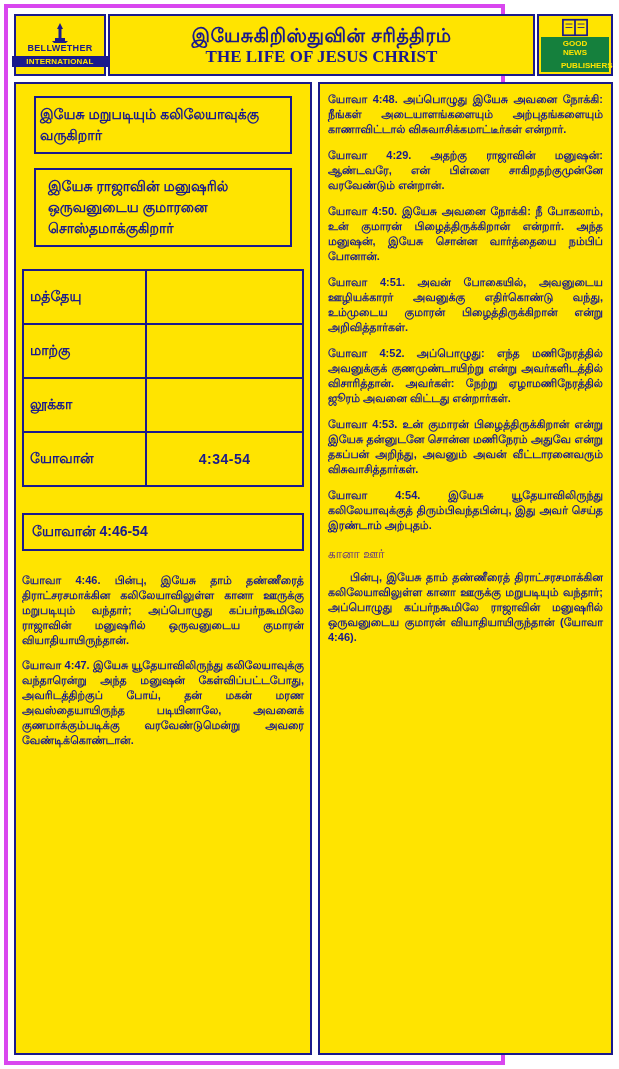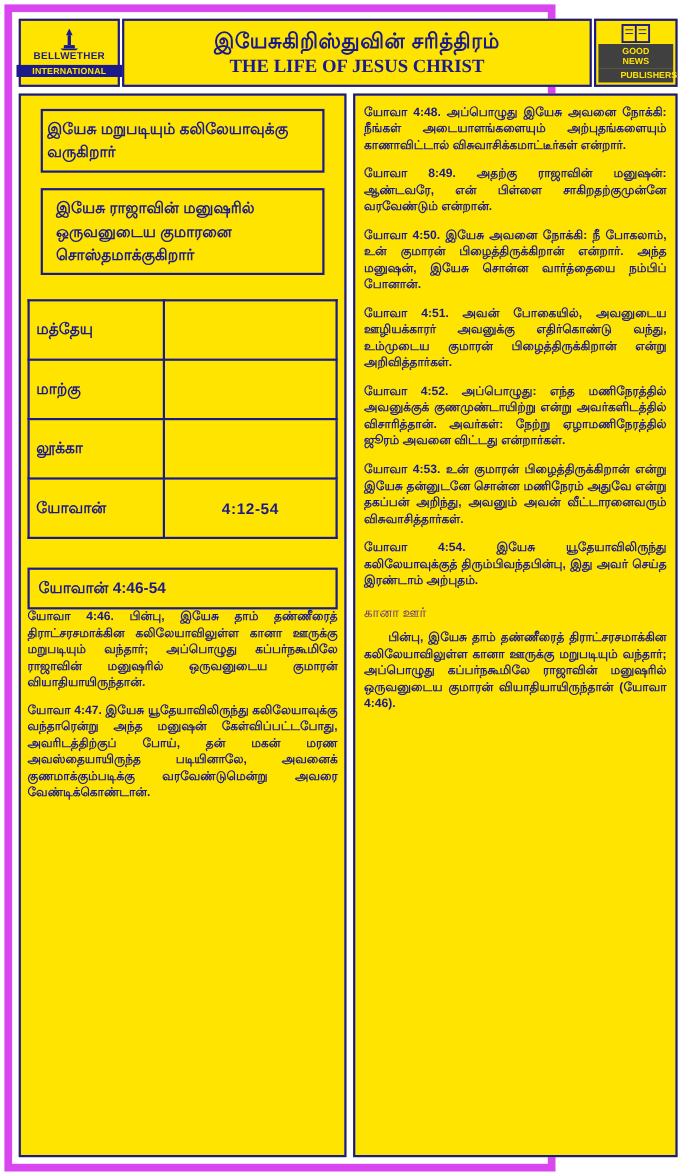--- a/index.html
+++ b/index.html
@@ -17,21 +17,21 @@
     background: #ffffff;
     box-sizing: border-box;
     padding: 6px;
   }
   .frame {
     position: absolute;
     left: 4px;
     top: 4px;
     width: 501px;
     height: 1061px;
-    border: 7px solid #d946ef;
+    border: 4px solid #d946ef;
     box-sizing: border-box;
     background: #ffffff;
   }
 
   
   .header {
     position: absolute;
     left: 6px;
     top: 6px;
     width: 599px;
@@ -103,21 +103,21 @@
     border: 2px solid #1a1a8c;
     background: #ffe400;
     box-sizing: border-box;
     display: flex;
     flex-direction: column;
     align-items: center;
     justify-content: center;
     padding: 2px;
   }
   .gn-badge {
-    background: #404040;
+    background: #15803d;
     color: #ffe400;
     font-size: 8px;
     font-weight: bold;
     line-height: 9px;
     text-align: center;
     padding: 2px 20px;
     width: 100%;
     box-sizing: border-box;
   }
 
@@ -189,21 +189,21 @@
   .para {
     font-size: 11px;
     font-weight: bold;
     color: #1a1a8c;
     line-height: 15px;
     text-align: justify;
     margin: 0 0 11px 0;
   }
   .para.indent { text-indent: 22px; }
   .col-left .para { margin-bottom: 10px; }
-  .left-text { }
+  .left-text { margin-top: 22px; }
   .subhead {
     font-size: 12px;
     font-weight: normal;
     color: #4c1d95;
     margin: 14px 0 8px 0;
   }
 </style>
 </head>
 <body>
 
@@ -258,36 +258,36 @@
           <tr>
             <td class="label">மாற்கு</td>
             <td class="value"></td>
           </tr>
           <tr>
             <td class="label">லூக்கா</td>
             <td class="value"></td>
           </tr>
           <tr>
             <td class="label">யோவான்</td>
-            <td class="value">4:12-54</td>
+            <td class="value">4:34-54</td>
           </tr>
         </tbody>
       </table>
 
       <div class="ref-box">யோவான் 4:46-54</div>
 
       <div class="left-text">
         <p class="para">யோவா 4:46. பின்பு, இயேசு தாம் தண்ணீரைத் திராட்சரசமாக்கின கலிலேயாவிலுள்ள கானா ஊருக்கு மறுபடியும் வந்தார்; அப்பொழுது கப்பர்நகூமிலே ராஜாவின் மனுஷரில் ஒருவனுடைய குமாரன் வியாதியாயிருந்தான்.</p>
         <p class="para">யோவா 4:47. இயேசு யூதேயாவிலிருந்து கலிலேயாவுக்கு வந்தாரென்று அந்த மனுஷன் கேள்விப்பட்டபோது, அவரிடத்திற்குப் போய், தன் மகன் மரண அவஸ்தையாயிருந்த படியினாலே, அவனைக் குணமாக்கும்படிக்கு வரவேண்டுமென்று அவரை வேண்டிக்கொண்டான்.</p>
       </div>
     </div>
 
     <div class="col-right">
       <p class="para">யோவா 4:48. அப்பொழுது இயேசு அவனை நோக்கி: நீங்கள் அடையாளங்களையும் அற்புதங்களையும் காணாவிட்டால் விசுவாசிக்கமாட்டீர்கள் என்றார்.</p>
-      <p class="para">யோவா 8:49. அதற்கு ராஜாவின் மனுஷன்: ஆண்டவரே, என் பிள்ளை சாகிறதற்குமுன்னே வரவேண்டும் என்றான்.</p>
+      <p class="para">யோவா 4:29. அதற்கு ராஜாவின் மனுஷன்: ஆண்டவரே, என் பிள்ளை சாகிறதற்குமுன்னே வரவேண்டும் என்றான்.</p>
       <p class="para">யோவா 4:50. இயேசு அவனை நோக்கி: நீ போகலாம், உன் குமாரன் பிழைத்திருக்கிறான் என்றார். அந்த மனுஷன், இயேசு சொன்ன வார்த்தையை நம்பிப் போனான்.</p>
       <p class="para">யோவா 4:51. அவன் போகையில், அவனுடைய ஊழியக்காரர் அவனுக்கு எதிர்கொண்டு வந்து, உம்முடைய குமாரன் பிழைத்திருக்கிறான் என்று அறிவித்தார்கள்.</p>
       <p class="para">யோவா 4:52. அப்பொழுது: எந்த மணிநேரத்தில் அவனுக்குக் குணமுண்டாயிற்று என்று அவர்களிடத்தில் விசாரித்தான். அவர்கள்: நேற்று ஏழாமணிநேரத்தில் ஜூரம் அவனை விட்டது என்றார்கள்.</p>
       <p class="para">யோவா 4:53. உன் குமாரன் பிழைத்திருக்கிறான் என்று இயேசு தன்னுடனே சொன்ன மணிநேரம் அதுவே என்று தகப்பன் அறிந்து, அவனும் அவன் வீட்டாரனைவரும் விசுவாசித்தார்கள்.</p>
       <p class="para">யோவா 4:54. இயேசு யூதேயாவிலிருந்து கலிலேயாவுக்குத் திரும்பிவந்தபின்பு, இது அவர் செய்த இரண்டாம் அற்புதம்.</p>
 
       <div class="subhead">கானா ஊர்</div>
 
       <p class="para indent">பின்பு, இயேசு தாம் தண்ணீரைத் திராட்சரசமாக்கின கலிலேயாவிலுள்ள கானா ஊருக்கு மறுபடியும் வந்தார்; அப்பொழுது கப்பர்நகூமிலே ராஜாவின் மனுஷரில் ஒருவனுடைய குமாரன் வியாதியாயிருந்தான் (யோவா 4:46).</p>
     </div>

